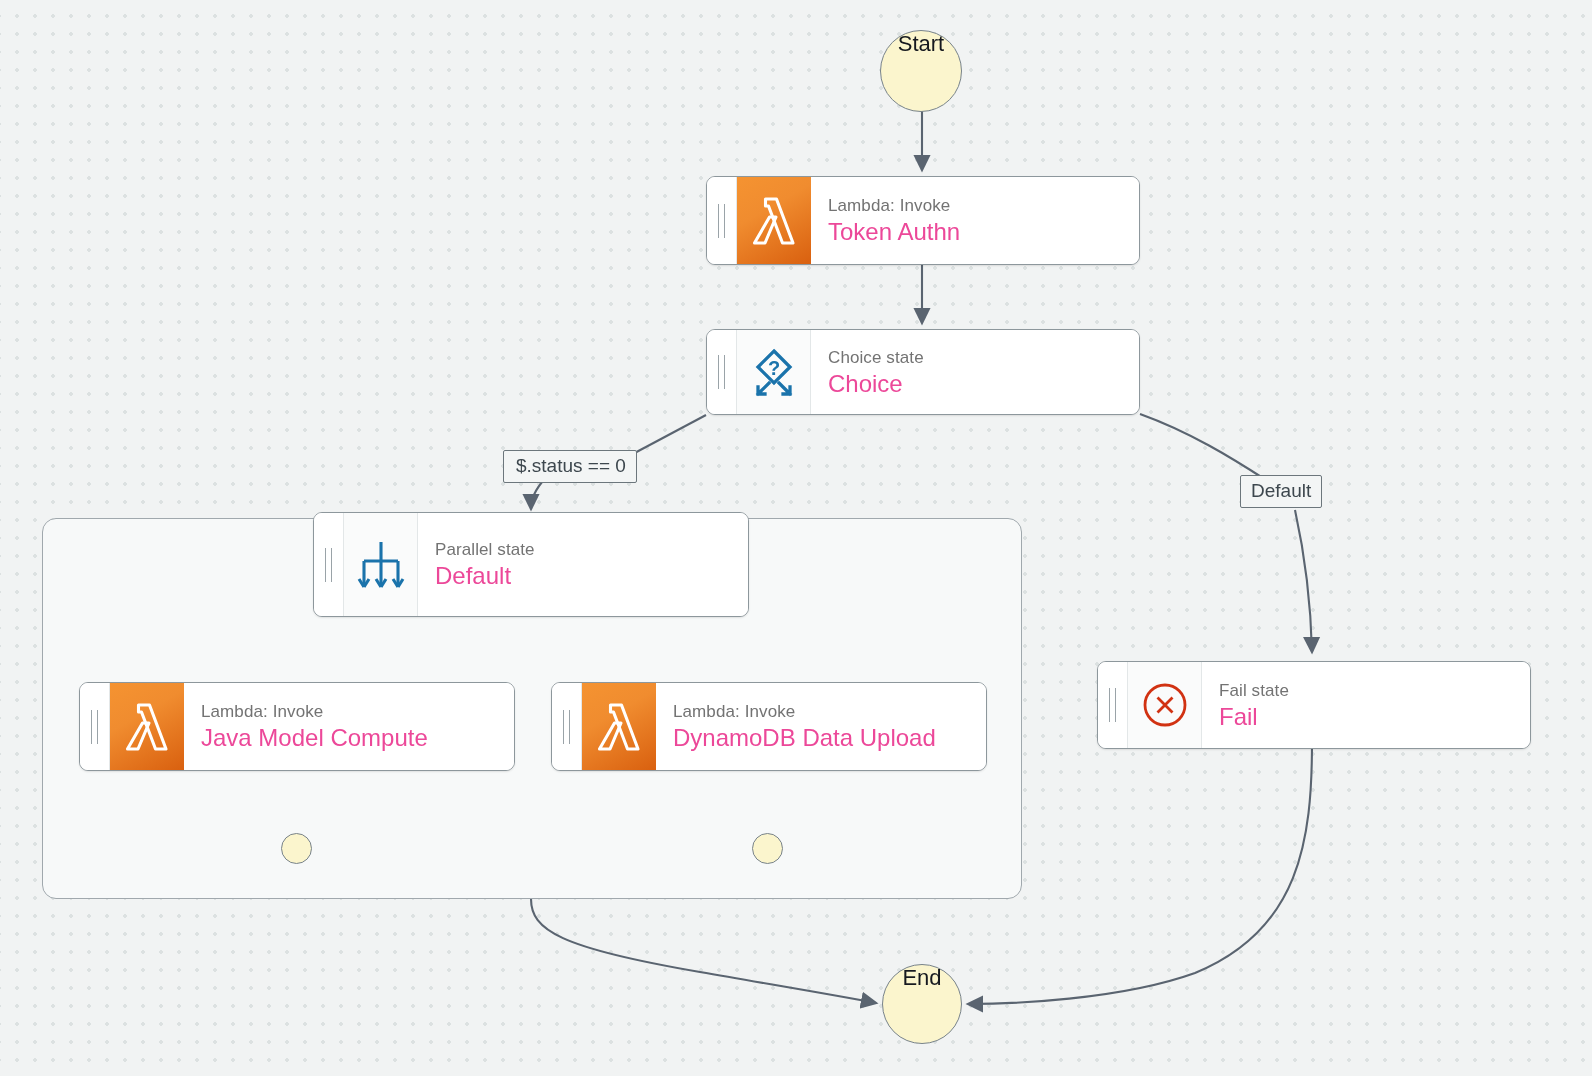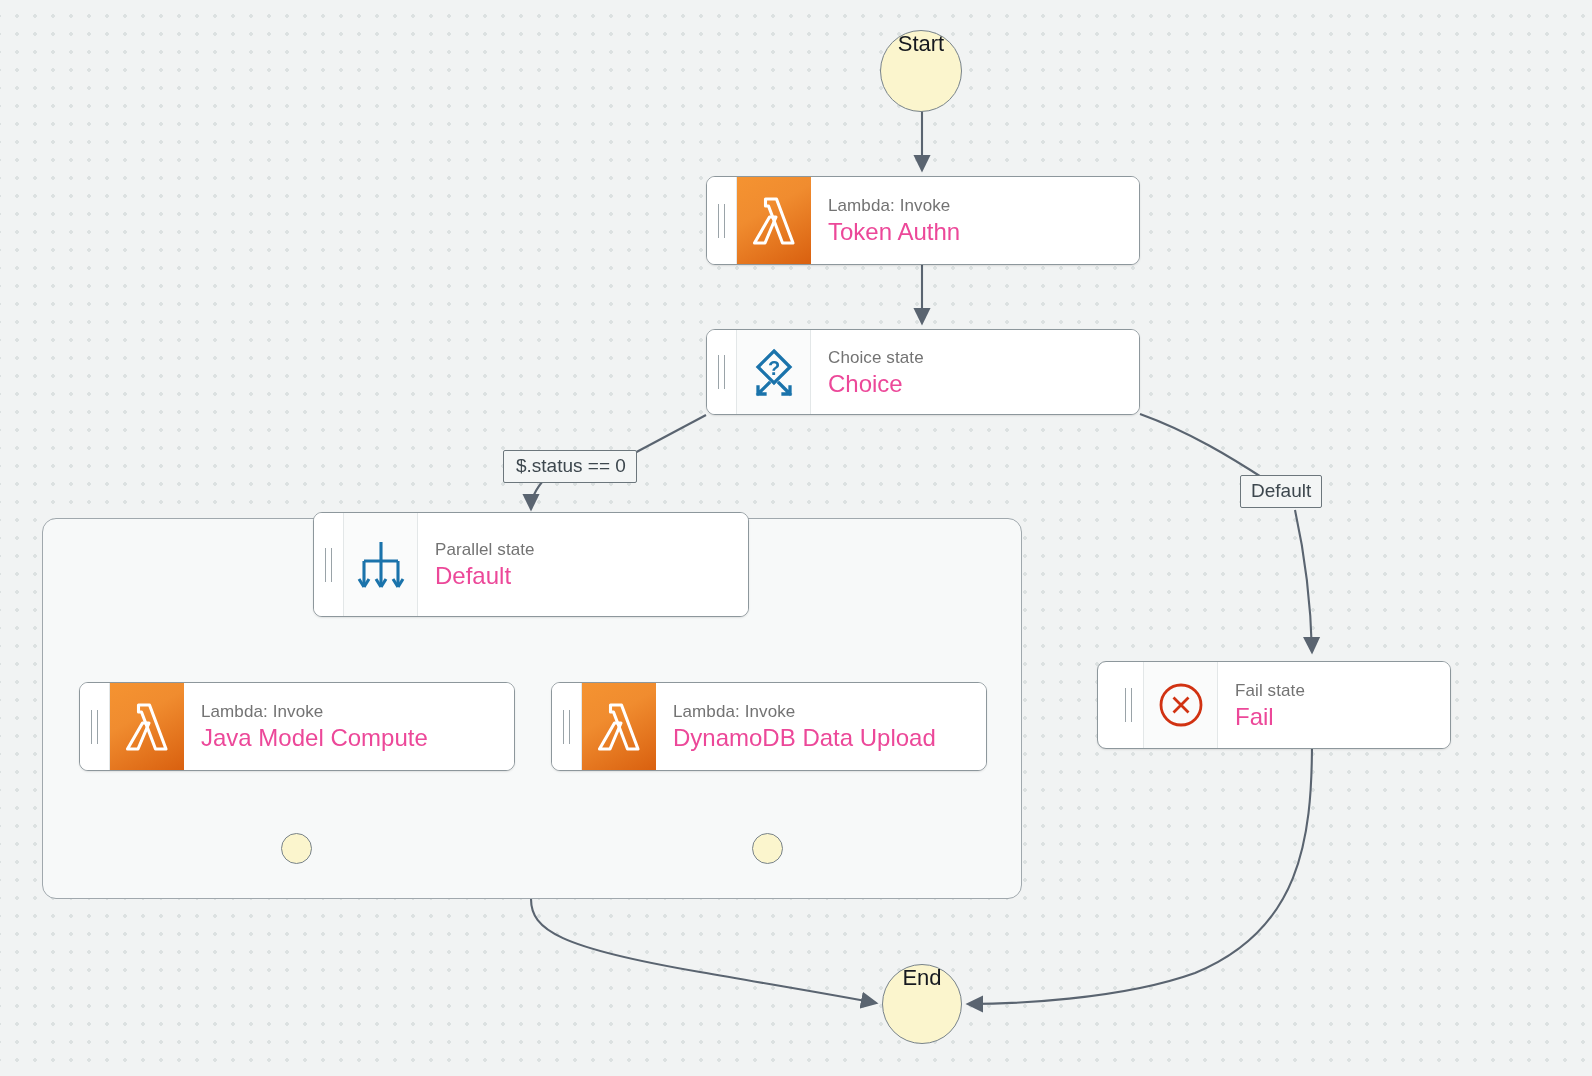--- a/index.html
+++ b/index.html
@@ -270,21 +270,21 @@
         <path d="M16.5 6 H27.5 L44 50 H33.5 L19.5 13 H16.5 Z"></path>
         <path d="M20.5 24 L27 24 L16 50 H5.5 Z"></path>
       </svg>
     </div>
     <div class="node-text">
       <div class="node-sub">Lambda: Invoke</div>
       <div class="node-title">DynamoDB Data Upload</div>
     </div>
   </div>
 
-  <div class="node" style="left:1097px; top:661px; width:354px; height:88px;padding-left:16px;">
+  <div class="node" style="left:1097px; top:661px; width:434px; height:88px;">
     <div class="drag-handle">
       <div class="bars"></div>
     </div>
     <div class="node-icon plain">
       <svg width="52" height="52" viewBox="0 0 52 52" fill="none" stroke="#d13212" stroke-width="2.8">
         <circle cx="26" cy="26" r="20"></circle>
         <path d="M18.5 18.5 L33.5 33.5 M33.5 18.5 L18.5 33.5"></path>
       </svg>
     </div>
     <div class="node-text">

